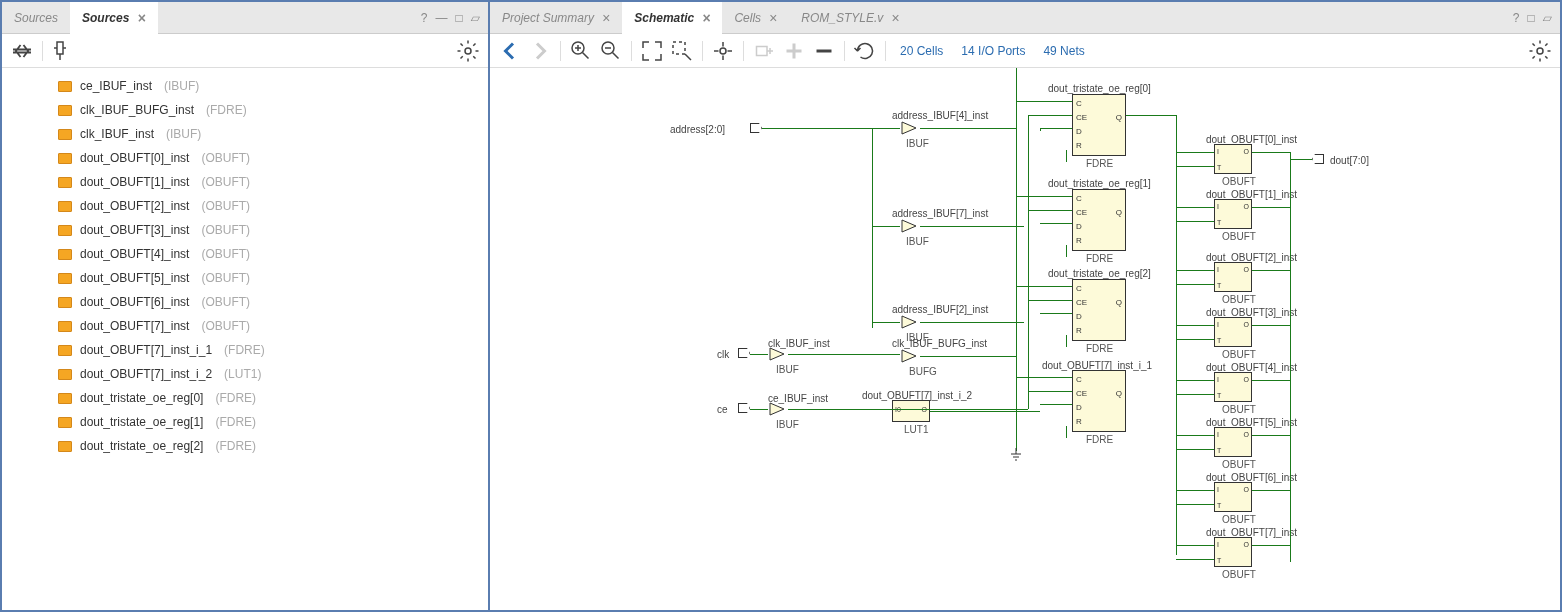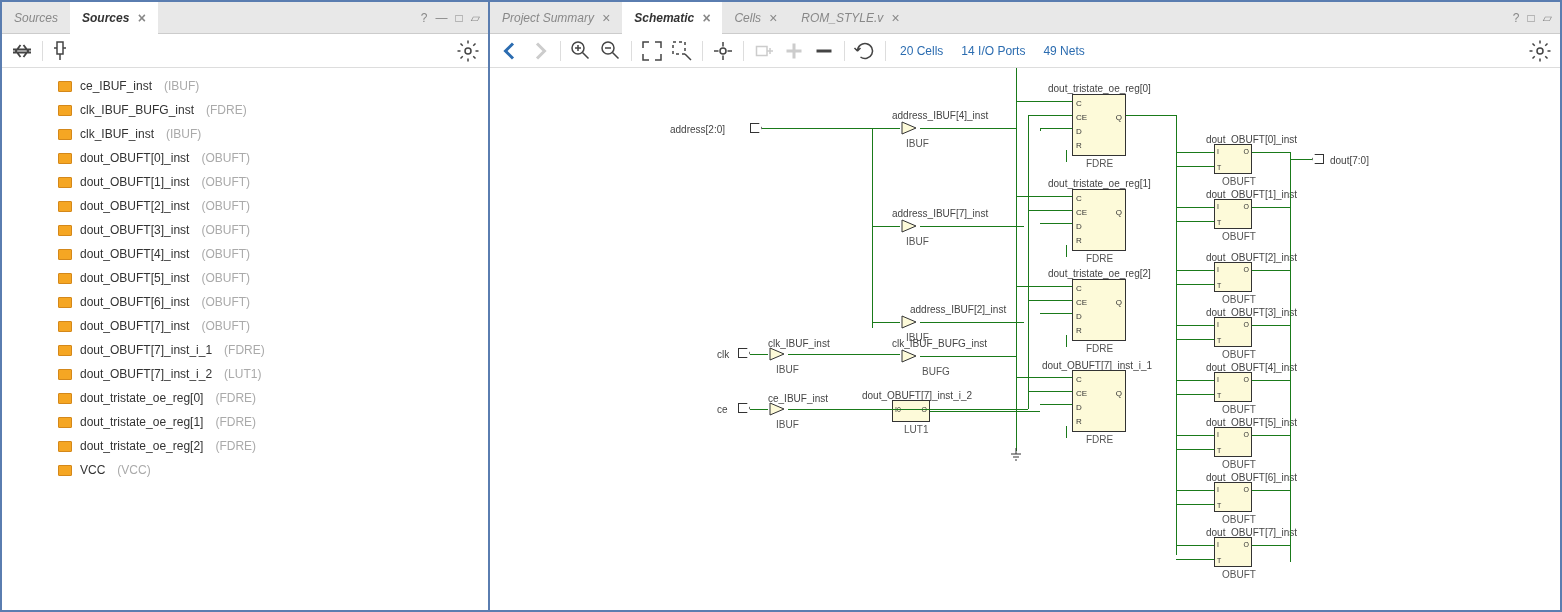--- a/index.html
+++ b/index.html
@@ -184,25 +184,20 @@
         </div>
         <div class="tree-item">
           <span class="folder-icon"></span>
     <span class="name">dout_tristate_oe_reg[1]</span>
     <span class="type">(FDRE)</span>
         </div>
         <div class="tree-item">
           <span class="folder-icon"></span>
     <span class="name">dout_tristate_oe_reg[2]</span>
     <span class="type">(FDRE)</span>
-        </div>
-        <div class="tree-item">
-          <span class="folder-icon"></span>
-    <span class="name">VCC</span>
-    <span class="type">(VCC)</span>
         </div>
       </div>
   </div>
 </div>
 
 <div class="panel right">
   <div class="tabs">
     <div class="tab">
         <span>Project Summary</span>
         <span class="close">×</span>
@@ -325,30 +320,30 @@
         <div class="schm-label" style="left: 402px; top: 42px;">address_IBUF[4]_inst</div>
         <div class="cell-buf" style="left: 410px; top: 52px;"><svg viewBox="0 0 20 16">
             <path d="M2 2 L16 8 L2 14 Z" fill="#fdfad9" stroke="#333"></path>
           </svg></div>
         <div class="schm-sublabel" style="left: 416px; top: 70px;">IBUF</div>
         <div class="schm-label" style="left: 402px; top: 140px;">address_IBUF[7]_inst</div>
         <div class="cell-buf" style="left: 410px; top: 150px;"><svg viewBox="0 0 20 16">
             <path d="M2 2 L16 8 L2 14 Z" fill="#fdfad9" stroke="#333"></path>
           </svg></div>
         <div class="schm-sublabel" style="left: 416px; top: 168px;">IBUF</div>
-        <div class="schm-label" style="left: 420px; top: 236px;">address_IBUF[2]_inst</div>
+        <div class="schm-label" style="left: 402px; top: 236px;">address_IBUF[2]_inst</div>
         <div class="cell-buf" style="left: 410px; top: 246px;"><svg viewBox="0 0 20 16">
             <path d="M2 2 L16 8 L2 14 Z" fill="#fdfad9" stroke="#333"></path>
           </svg></div>
         <div class="schm-sublabel" style="left: 416px; top: 264px;">IBUF</div>
         <div class="schm-label" style="left: 402px; top: 270px;">clk_IBUF_BUFG_inst</div>
         <div class="cell-buf" style="left: 410px; top: 280px;"><svg viewBox="0 0 20 16">
             <path d="M2 2 L16 8 L2 14 Z" fill="#fdfad9" stroke="#333"></path>
           </svg></div>
-        <div class="schm-sublabel" style="left: 432px; top: 298px;">BUFG</div>
+        <div class="schm-sublabel" style="left: 419px; top: 298px;">BUFG</div>
         <div class="schm-label" style="left: 372px; top: 322px;">dout_OBUFT[7]_inst_i_2</div>
         <div class="cell-lut" style="left: 402px; top: 332px;">
           <span class="pin-i0">I0</span>
           <span class="pin-o">O</span>
         </div>
         <div class="schm-sublabel" style="left: 414px; top: 356px;">LUT1</div>
         <div class="schm-label" style="left: 558px; top: 15px;">dout_tristate_oe_reg[0]</div>
         <div class="cell-fdre" style="left: 582px; top: 26px;">
           <span class="pin pin-c">C</span>
           <span class="pin pin-ce">CE</span>

